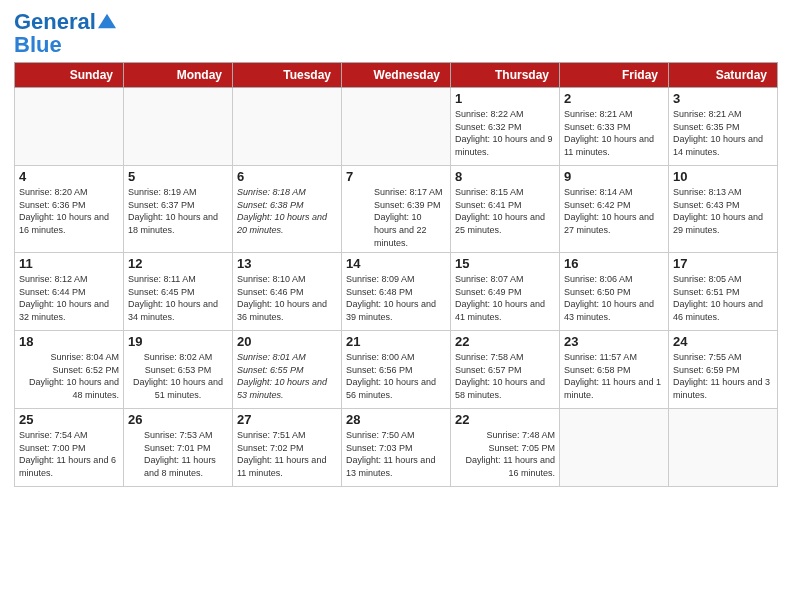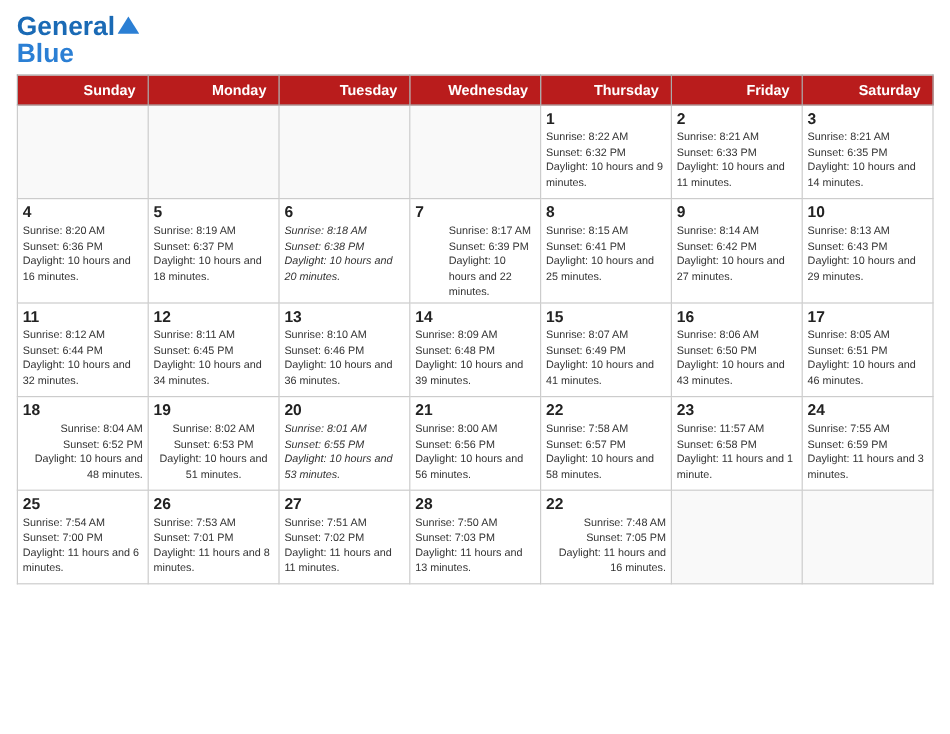--- a/index.html
+++ b/index.html
@@ -285,21 +285,21 @@
         </tr>
         <tr>
           <td>
             <span class="day-num">25</span>
             <div class="day-info" style="white-space: pre-line;">Sunrise: 7:54 AM
 Sunset: 7:00 PM
 Daylight: 11 hours and 6 minutes.</div>
           </td>
           <td>
             <span class="day-num">26</span>
-            <div class="day-info" style="white-space: pre-line;">Sunrise: 7:53 AM
+            <div class="day-info" style="white-space: pre-line; margin-left: 16px;">Sunrise: 7:53 AM
 Sunset: 7:01 PM
 Daylight: 11 hours and 8 minutes.</div>
           </td>
           <td>
             <span class="day-num">27</span>
             <div class="day-info" style="white-space: pre-line;">Sunrise: 7:51 AM
 Sunset: 7:02 PM
 Daylight: 11 hours and 11 minutes.</div>
           </td>
           <td>

